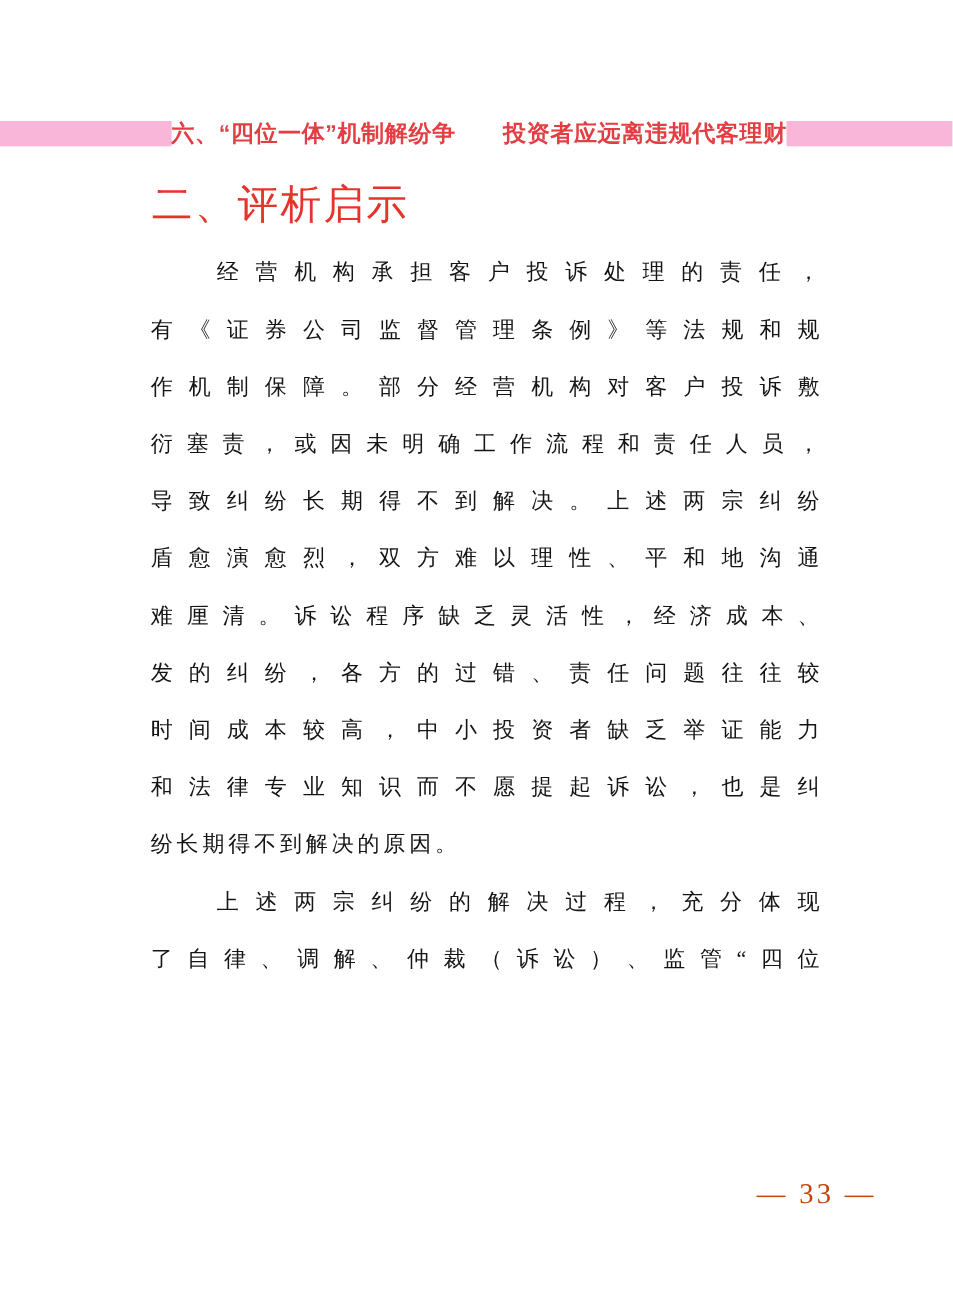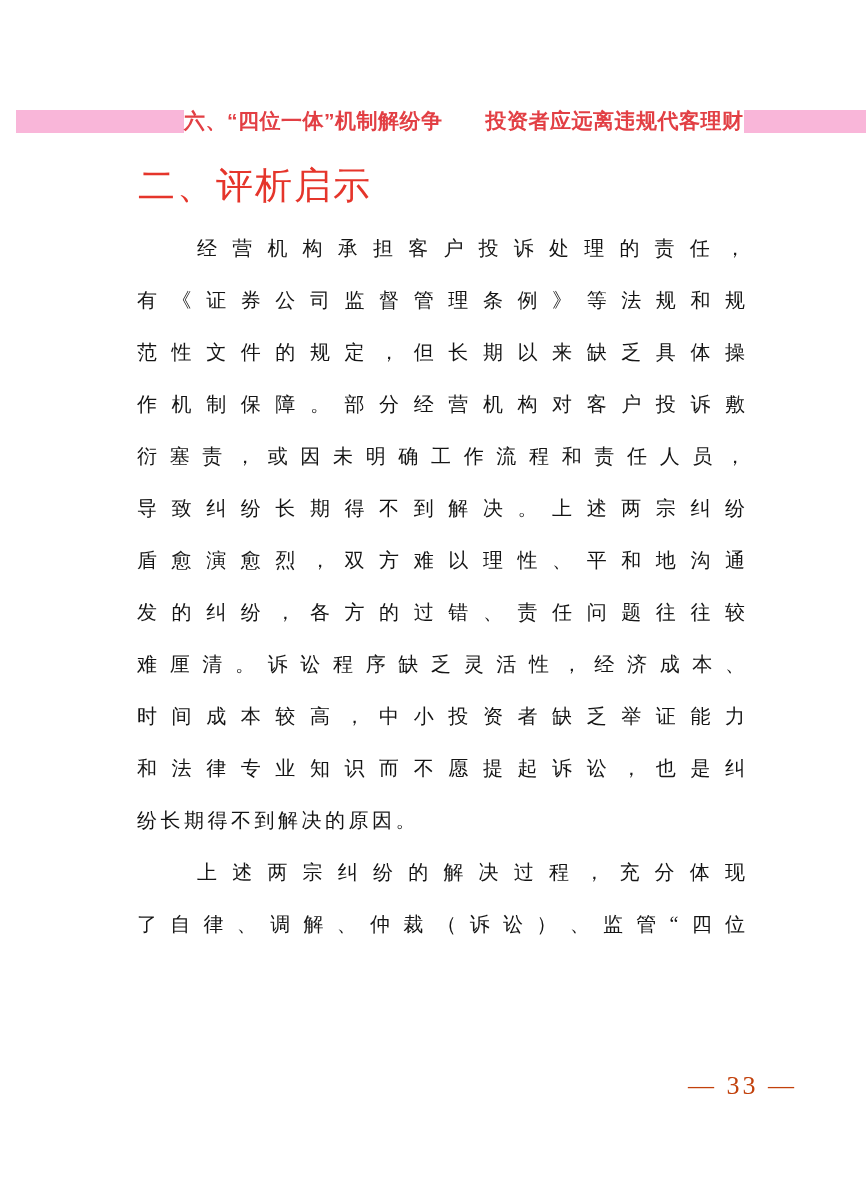--- a/index.html
+++ b/index.html
@@ -17,25 +17,26 @@
     height: 1189px;
     background: var(--page_bg);
     overflow: hidden;
     font-family: "Liberation Serif", "DejaVu Serif", serif;
     color: var(--body_black);
   }
   
   .running-head {
     position: absolute;
     top: 106px;
-    left: 16px;
+    left: 0;
     right: 0;
     height: 30px;
     display: flex;
     align-items: center;
+    justify-content: center;
   }
   .bar {
     height: 23px;
     background: var(--bar_pink);
   }
   .bar-left { width: 168px; flex: 0 0 auto; }
   .bar-right { width: 163px; flex: 0 0 auto; }
   .head-middle {
     flex: 1 1 auto;
     text-align: center;
@@ -107,27 +108,26 @@
       <span class="head-title">六、“四位一体”机制解纷争　　投资者应远离违规代客理财</span>
     </span>
     <span class="bar bar-right"></span>
   </div>
 
   <h2 class="section-heading">二、评析启示</h2>
 
   <div class="body-text">
       <div class="line indent">经营机构承担客户投诉处理的责任，</div>
       <div class="line">有《证券公司监督管理条例》等法规和规</div>
-      <div class="line">范性文件的规定，但长期以来缺乏具体操</div>
       <div class="line">作机制保障。部分经营机构对客户投诉敷</div>
       <div class="line">衍塞责，或因未明确工作流程和责任人员，</div>
       <div class="line">导致纠纷长期得不到解决。上述两宗纠纷</div>
       <div class="line">盾愈演愈烈，双方难以理性、平和地沟通</div>
+      <div class="line">难厘清。诉讼程序缺乏灵活性，经济成本、</div>
       <div class="line">发的纠纷，各方的过错、责任问题往往较</div>
-      <div class="line">难厘清。诉讼程序缺乏灵活性，经济成本、</div>
       <div class="line">时间成本较高，中小投资者缺乏举证能力</div>
       <div class="line">和法律专业知识而不愿提起诉讼，也是纠</div>
       <div class="line flush-left">纷长期得不到解决的原因。</div>
       <div class="line indent">上述两宗纠纷的解决过程，充分体现</div>
       <div class="line">了自律、调解、仲裁（诉讼）、监管“四位</div>
     </div>
 
   <div class="page-number">— 33 —</div>
 
 </div>

